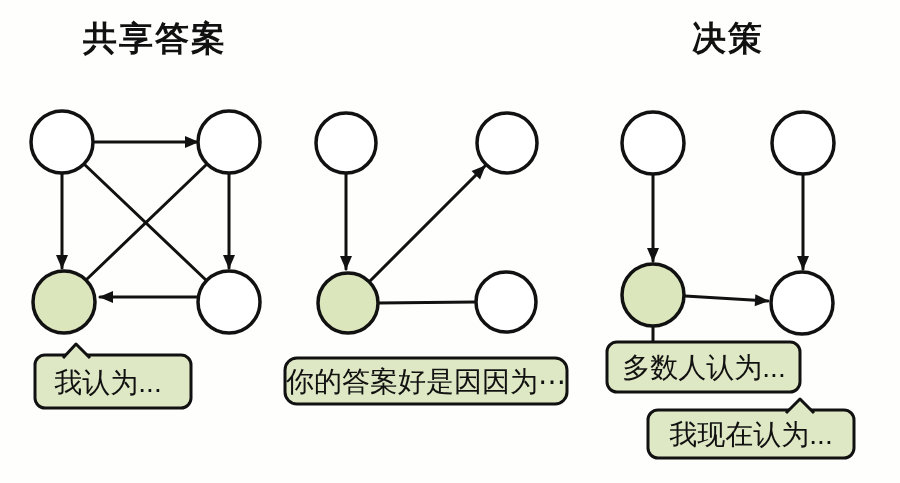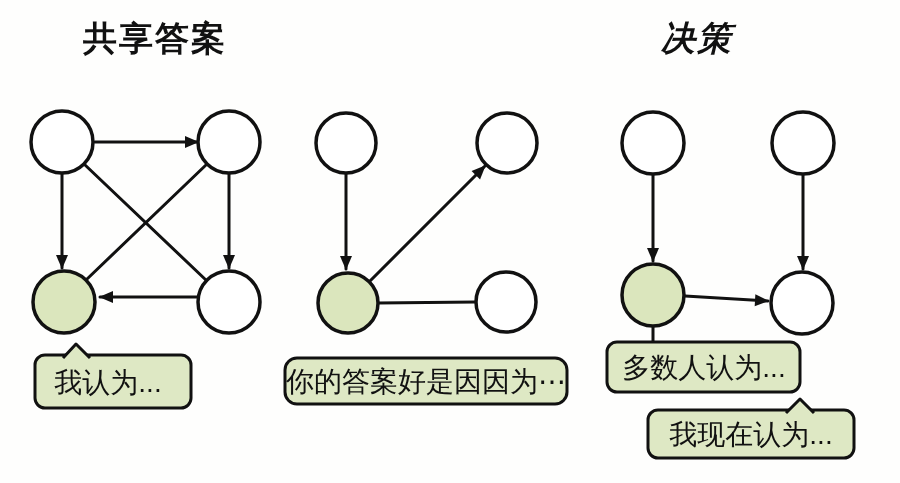--- a/index.html
+++ b/index.html
@@ -22,21 +22,21 @@
     top: 16px;
     transform: translateX(-50%);
     font-size: 34px;
     font-weight: 700;
     color: #111111;
     letter-spacing: 2px;
     white-space: nowrap;
   }
   .t1 { left: 155px; }
   .t2 { left: 417px; }
-  .t3 { left: 697px; font-style: italic; }
+  .t3 { left: 728px; }
   #figure-svg {
     position: absolute;
     left: 0;
     top: 0;
   }
   #figure-svg text {
     font-family: "Liberation Sans", sans-serif;
   }
 </style>
 </head>

